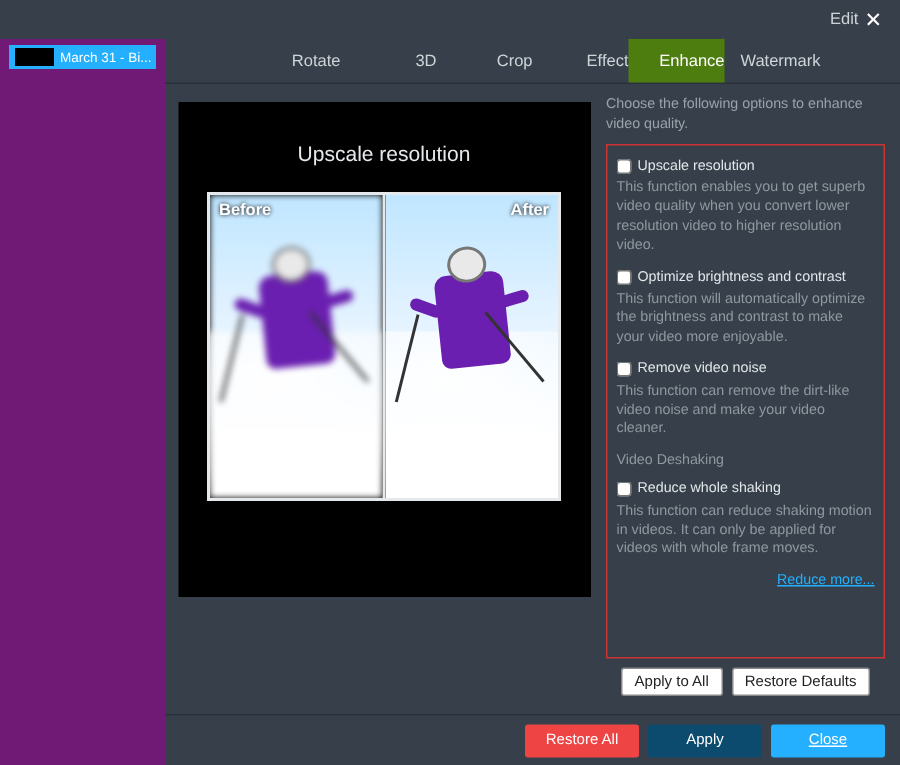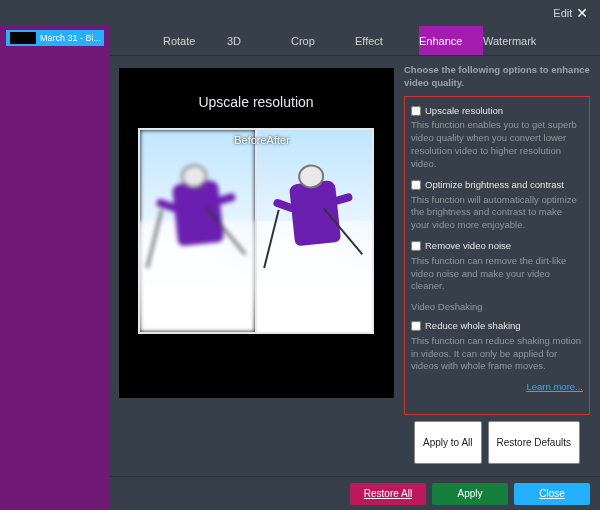--- a/index.html
+++ b/index.html
@@ -7,55 +7,55 @@
   .win { width: 600px; height: 510px; background: #37404a; color: #cfd4d9; position: relative; display: flex; flex-direction: column; font-size: 10px; }
   .titlebar { height: 26px; display: flex; align-items: center; justify-content: flex-end; padding: 0 8px; background: #37404a; }
   .titlebar .title { color: #cfd4d9; font-size: 11px; }
   .titlebar .close { color: #fff; font-size: 14px; cursor: pointer; padding: 0 4px; }
   .body { flex: 1; display: flex; overflow: hidden; }
   .sidebar { width: 110px; background: #701a75; padding-top: 4px; }
   .thumb { margin: 0 6px; background: #24b0ff; height: 16px; display: flex; align-items: center; padding-left: 4px; color: #fff; font-size: 9px; overflow: hidden; white-space: nowrap; }
   .thumb .tb { width: 26px; height: 12px; background: #000; margin-right: 4px; display: inline-block; }
   .main { flex: 1; display: flex; flex-direction: column; background: #37404a; }
   .tabs { height: 30px; display: flex; justify-content: center; border-bottom: 1px solid #2a3138; }
-  .tab { width: 64px; display: flex; align-items: center; justify-content: flex-start; color: #cfd4d9; font-size: 11px; cursor: pointer; }
-  .tab.active { background: #a21caf; color: #fff; }
+  .tab { width: 64px; display: flex; align-items: center; justify-content: flex-end; color: #cfd4d9; font-size: 11px; cursor: pointer; }
+  .tab.active { background: #4d7c0f; color: #fff; }
   .work { flex: 1; display: flex; overflow: hidden; }
   .preview { width: 290px; padding: 12px 8px 8px 10px; display: flex; flex-direction: column; align-items: center; }
   .stage { background: #000; width: 275px; height: 330px; display: flex; flex-direction: column; align-items: center; padding-top: 26px; }
   .stage-title { color: #e6e9ec; font-size: 14px; margin-bottom: 18px; font-weight: 300; }
   .split { width: 236px; height: 206px; border: 2px solid #e6e9ec; display: flex; position: relative; }
-  .labels { position: absolute; top: 4px; left: 18px; right: 6px; display: flex; justify-content: center; color: #fff; font-size: 11px; z-index: 5; text-shadow: 0 0 3px #000; }
+  .labels { position: absolute; top: 4px; left: 6px; right: 6px; display: flex; justify-content: space-between; color: #fff; font-size: 11px; z-index: 5; text-shadow: 0 0 3px #000; font-weight: bold; }
   .pane { flex: 1; position: relative; overflow: hidden; }
   .pane + .pane { border-left: 2px solid #e6e9ec; }
   .ski { position: absolute; inset: 0; background: linear-gradient(180deg, #bfe6ff 0%, #dff1ff 35%, #fff 80%); }
   .ski.blur { filter: blur(2px); }
   .skier { position: absolute; left: 50%; top: 38%; transform: translate(-50%,-40%) rotate(-6deg); }
   .skibody { width: 46px; height: 62px; background: #6a1fb0; border-radius: 8px 8px 6px 6px; position: relative; }
   .skibody::before { content:""; position:absolute; top:-16px; left:12px; width:22px; height:20px; background:#e9e9e9; border-radius:50%; box-shadow: 0 0 0 2px #777; }
   .arm { position:absolute; top:16px; left:-18px; width:22px; height:8px; background:#6a1fb0; border-radius:4px; transform:rotate(26deg); }
   .arm.r { left:auto; right:-16px; transform:rotate(-10deg); }
   .pole { position:absolute; top:22px; left:-24px; width:2px; height:60px; background:#333; transform:rotate(20deg); }
   .pole.r { left:auto; right:-4px; transform:rotate(-34deg); }
   .snow { position:absolute; bottom:0; left:-30%; right:-30%; height:55%; background: radial-gradient(ellipse at 40% 30%, rgba(255,255,255,.95), rgba(255,255,255,.4) 60%, transparent 80%); }
   .panel { flex: 1; padding: 8px 10px 6px 4px; display: flex; flex-direction: column; font-size: 9.5px; color: #9aa2ab; line-height: 1.35; }
-  .intro { margin-bottom: 6px; font-weight: bold; }
+  .intro { margin-bottom: 6px; }
   .redbox { border: 1px solid #c33; padding: 6px 6px 4px 6px; flex: 1; overflow: hidden; }
   .opt { display: flex; align-items: center; gap: 4px; color: #e2e6ea; margin: 2px 0; }
   .opt input { width: 10px; height: 10px; accent-color:#fff; }
   .desc { color: #90979f; margin: 2px 0 8px 0; }
   .subh { color: #90979f; margin: 2px 0 6px 0; }
   .learn { text-align: right; }
   .learn a { color: #24b0ff; text-decoration: underline; font-size: 9.5px; cursor:pointer; }
   .midrow { display: flex; justify-content: flex-end; gap: 6px; padding: 6px 10px; }
-  .midrow button { background: #fff; color: #222; border: 1px solid #888; font-size: 10px; padding: 15px 8px; cursor: pointer; border-radius: 2px; }
+  .midrow button { background: #fff; color: #222; border: 1px solid #888; font-size: 10px; padding: 3px 8px; cursor: pointer; border-radius: 2px; }
   .footer { height: 34px; border-top: 1px solid #2a3138; display: flex; align-items: center; justify-content: flex-end; gap: 6px; padding: 0 10px; }
   .footer button { width: 76px; height: 22px; border: none; color: #fff; font-size: 10px; cursor: pointer; border-radius: 2px; }
-  .b-restore { background: #be185d; text-decoration: underline; }
-  .b-apply { background: #15803d; }
+  .b-restore { background: #ef4444; }
+  .b-apply { background: #0c4a6e; }
   .b-close { background: #24b0ff; text-decoration: underline; }
 </style>
 </head>
 <body>
 
 <div class="win">
   <div class="titlebar">
     <span class="title">Edit</span>
     <span class="close">✕</span>
   </div>
@@ -153,21 +153,21 @@
 
             <div class="subh">Video Deshaking</div>
 
             <label class="opt">
               <input type="checkbox" style="">
               <span>Reduce whole shaking</span>
             </label>
             <div class="desc">This function can reduce shaking motion in videos. It can only be applied for videos with whole frame moves.</div>
 
             <div class="learn">
-              <a>Learn more...</a>
+              <a>Reduce more...</a>
             </div>
           </div>
 
           <div class="midrow">
             <button>Apply to All</button>
             <button>Restore Defaults</button>
           </div>
         </div>
       </div>
 

